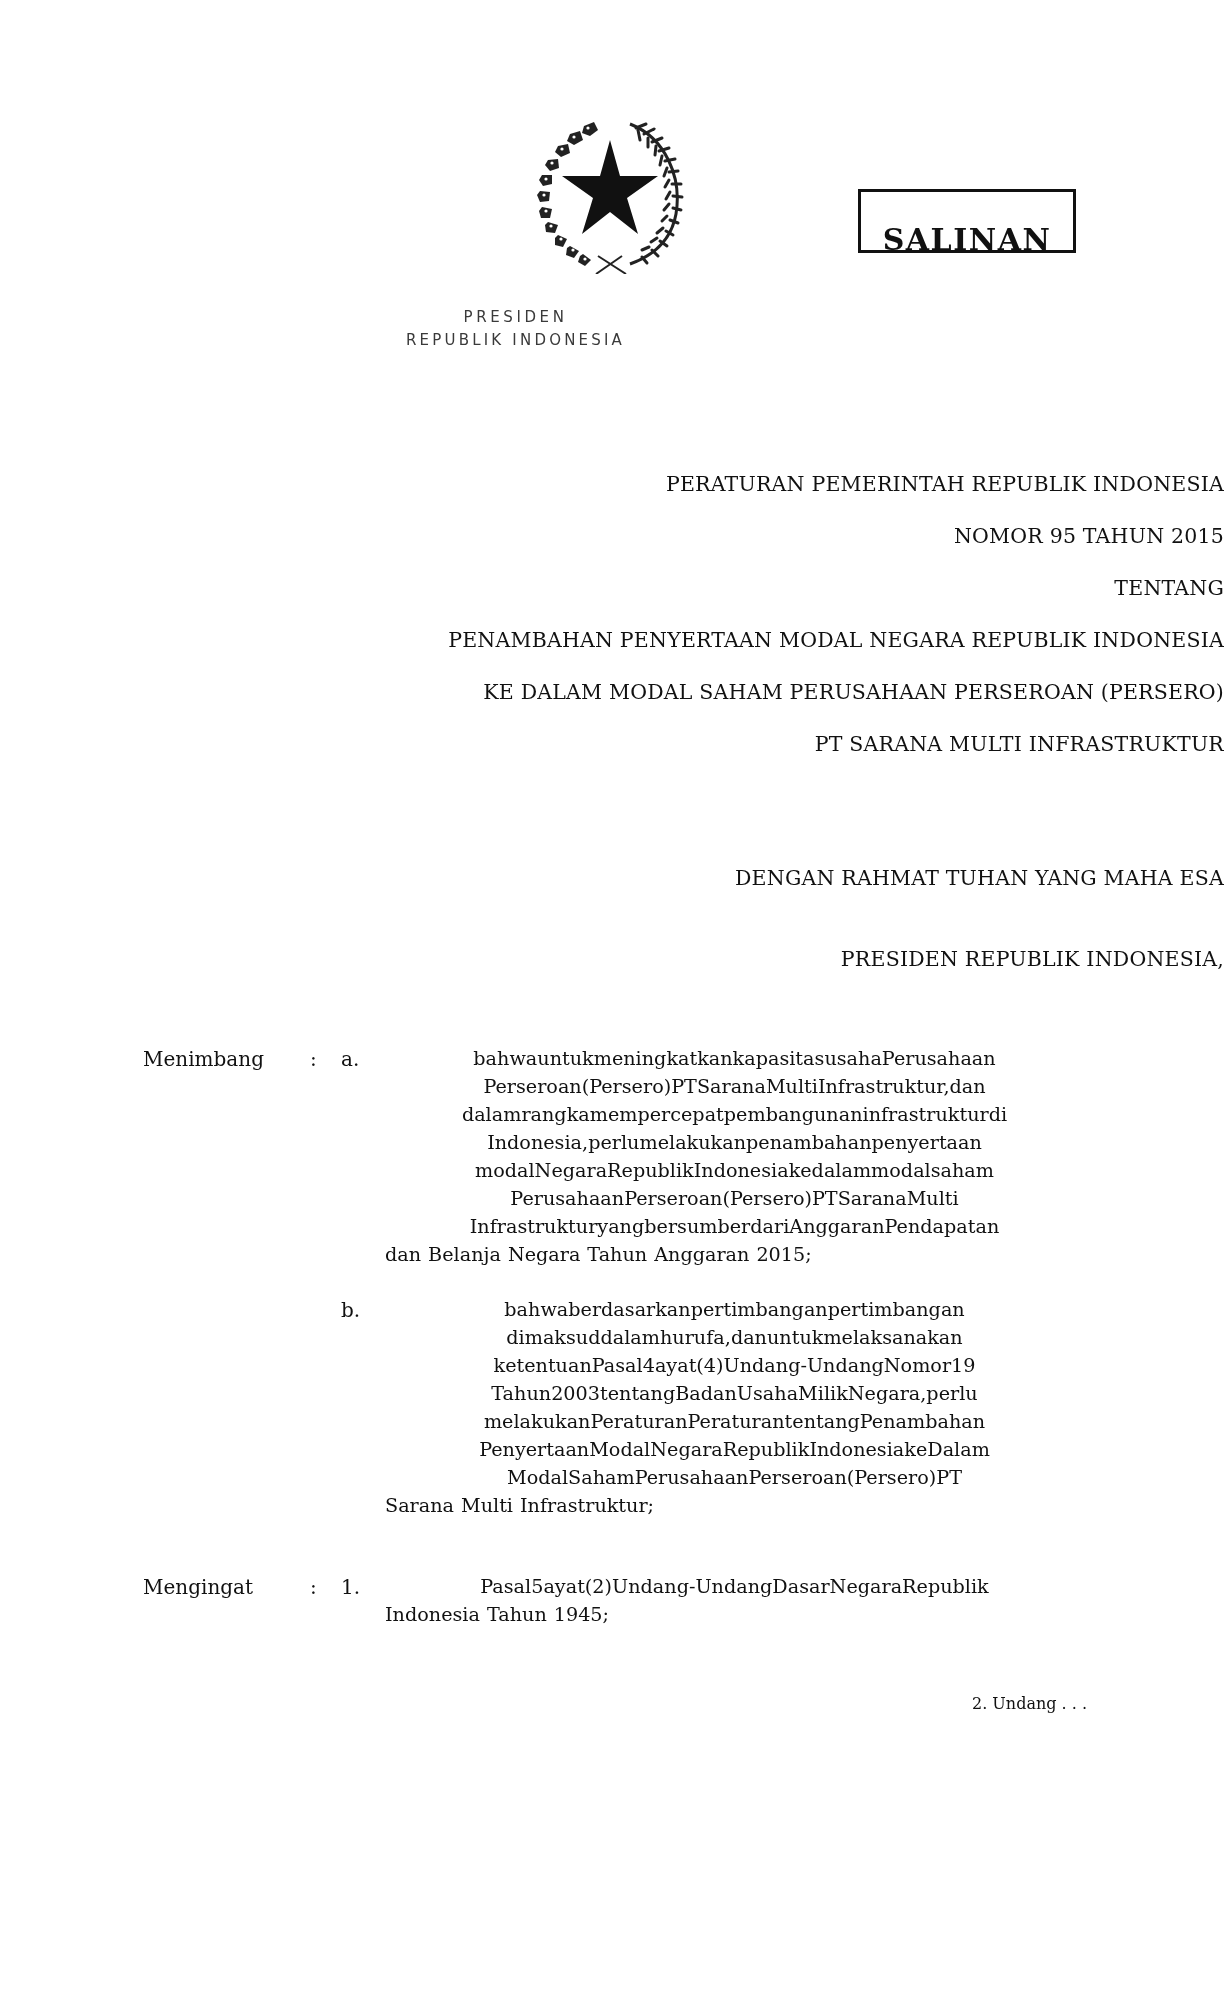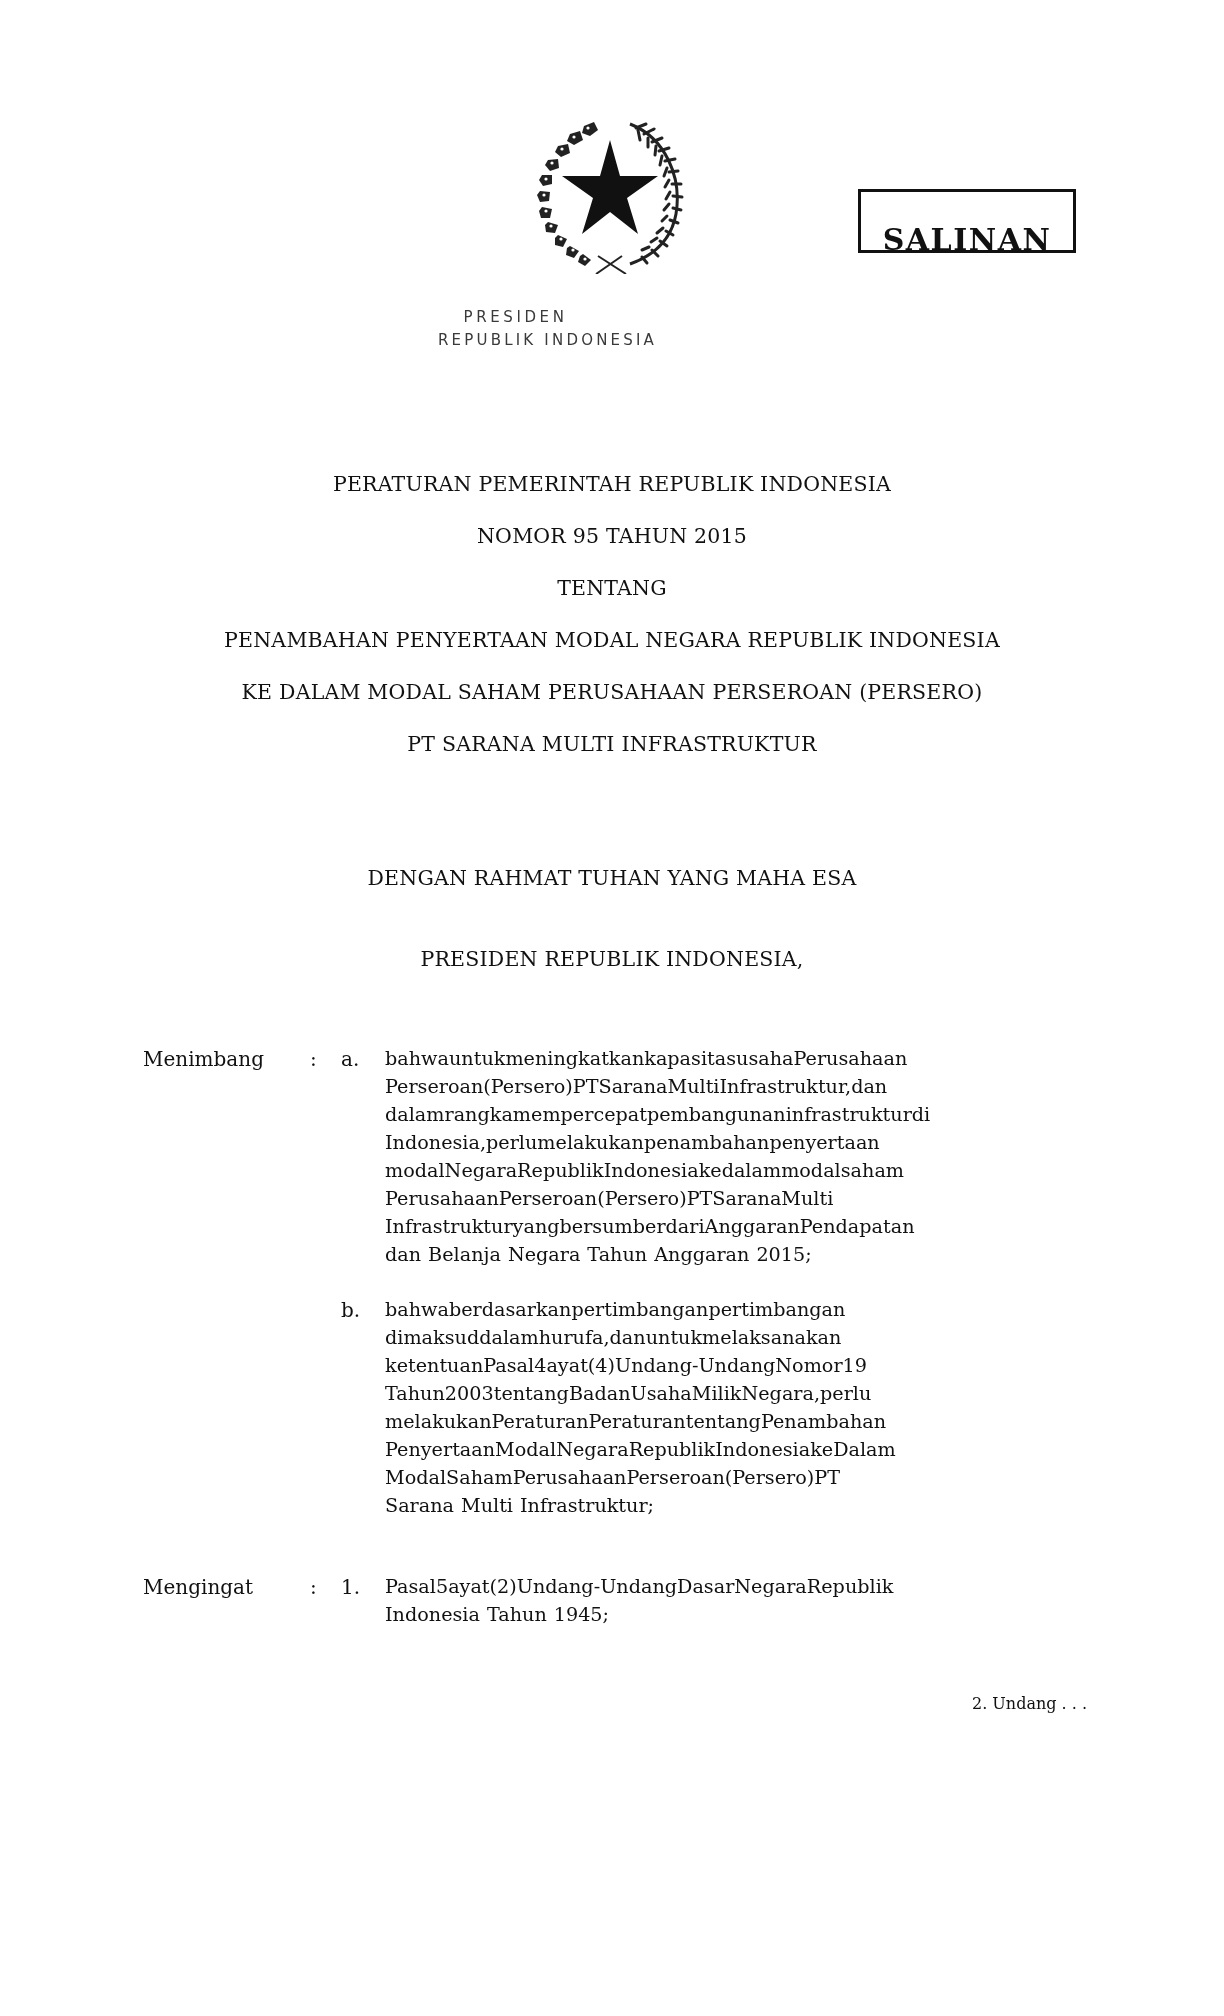--- a/index.html
+++ b/index.html
@@ -7,45 +7,45 @@
   .abs { position: absolute; }
 
   
   #emblem { left: 526px; top: 118px; width: 168px; height: 156px; }
 
   
   .caption { position: absolute; left: 0; width: 1031px; text-align: center;
              font-family: "DejaVu Sans", "Liberation Sans", sans-serif;
              color: #3a3a3a; font-size: 15px; letter-spacing: 3.2px; line-height: 16px; }
   #cap1 { top: 309px; letter-spacing: 3.6px; }
-  #cap2 { top: 332px; padding-left: 32px; }
+  #cap2 { top: 332px; }
 
   
   #salinan { left: 858px; top: 189px; width: 218px; height: 64px;
              border: 3px solid #111; box-sizing: border-box;
              display: flex; align-items: center; justify-content: center; }
   #salinan span { font-family: "DejaVu Serif", "Liberation Serif", serif; font-weight: bold;
                   font-size: 30px; letter-spacing: 1.5px; color: #111; margin-top: 37px; }
 
   
-  .title { position: absolute; left: 0; width: 1224px; text-align: center;
+  .title { position: absolute; left: 0; width: 1224px; text-align: right;
            font-family: "DejaVu Serif", "Liberation Serif", serif; font-size: 20.5px;
            line-height: 24px; color: #111; letter-spacing: 0.2px; }
 
   
   .label { position: absolute; left: 143px; font-family: "DejaVu Serif", "Liberation Serif", serif;
            font-size: 20px; line-height: 28px; }
   .colon { position: absolute; left: 310px; font-family: "DejaVu Serif", "Liberation Serif", serif;
            font-size: 20px; line-height: 28px; }
   .marker { position: absolute; left: 341px; font-family: "DejaVu Serif", "Liberation Serif", serif;
             font-size: 20px; line-height: 28px; }
   .para { position: absolute; left: 385px; width: 699px;
           font-family: "DejaVu Serif", "Liberation Serif", serif; font-size: 19.2px;
           line-height: 28px; text-align: justify; letter-spacing: 0px; word-spacing: 0px; }
-  .jl { display: flex; justify-content: flex-start; white-space: nowrap; height: 28px; }
+  .jl { display: flex; justify-content: center; white-space: nowrap; height: 28px; }
   .jl.last { justify-content: flex-start; gap: 7px; }
 
   #continuation { position: absolute; right: 137px; top: 1690px;
                   font-family: "DejaVu Serif", "Liberation Serif", serif; font-size: 16px; line-height: 28px; }
 </style>
 </head>
 <body>
 
 <div id="emblem" class="abs">
   <svg width="168" height="156" viewBox="0 0 168 156" xmlns="http://www.w3.org/2000/svg">

